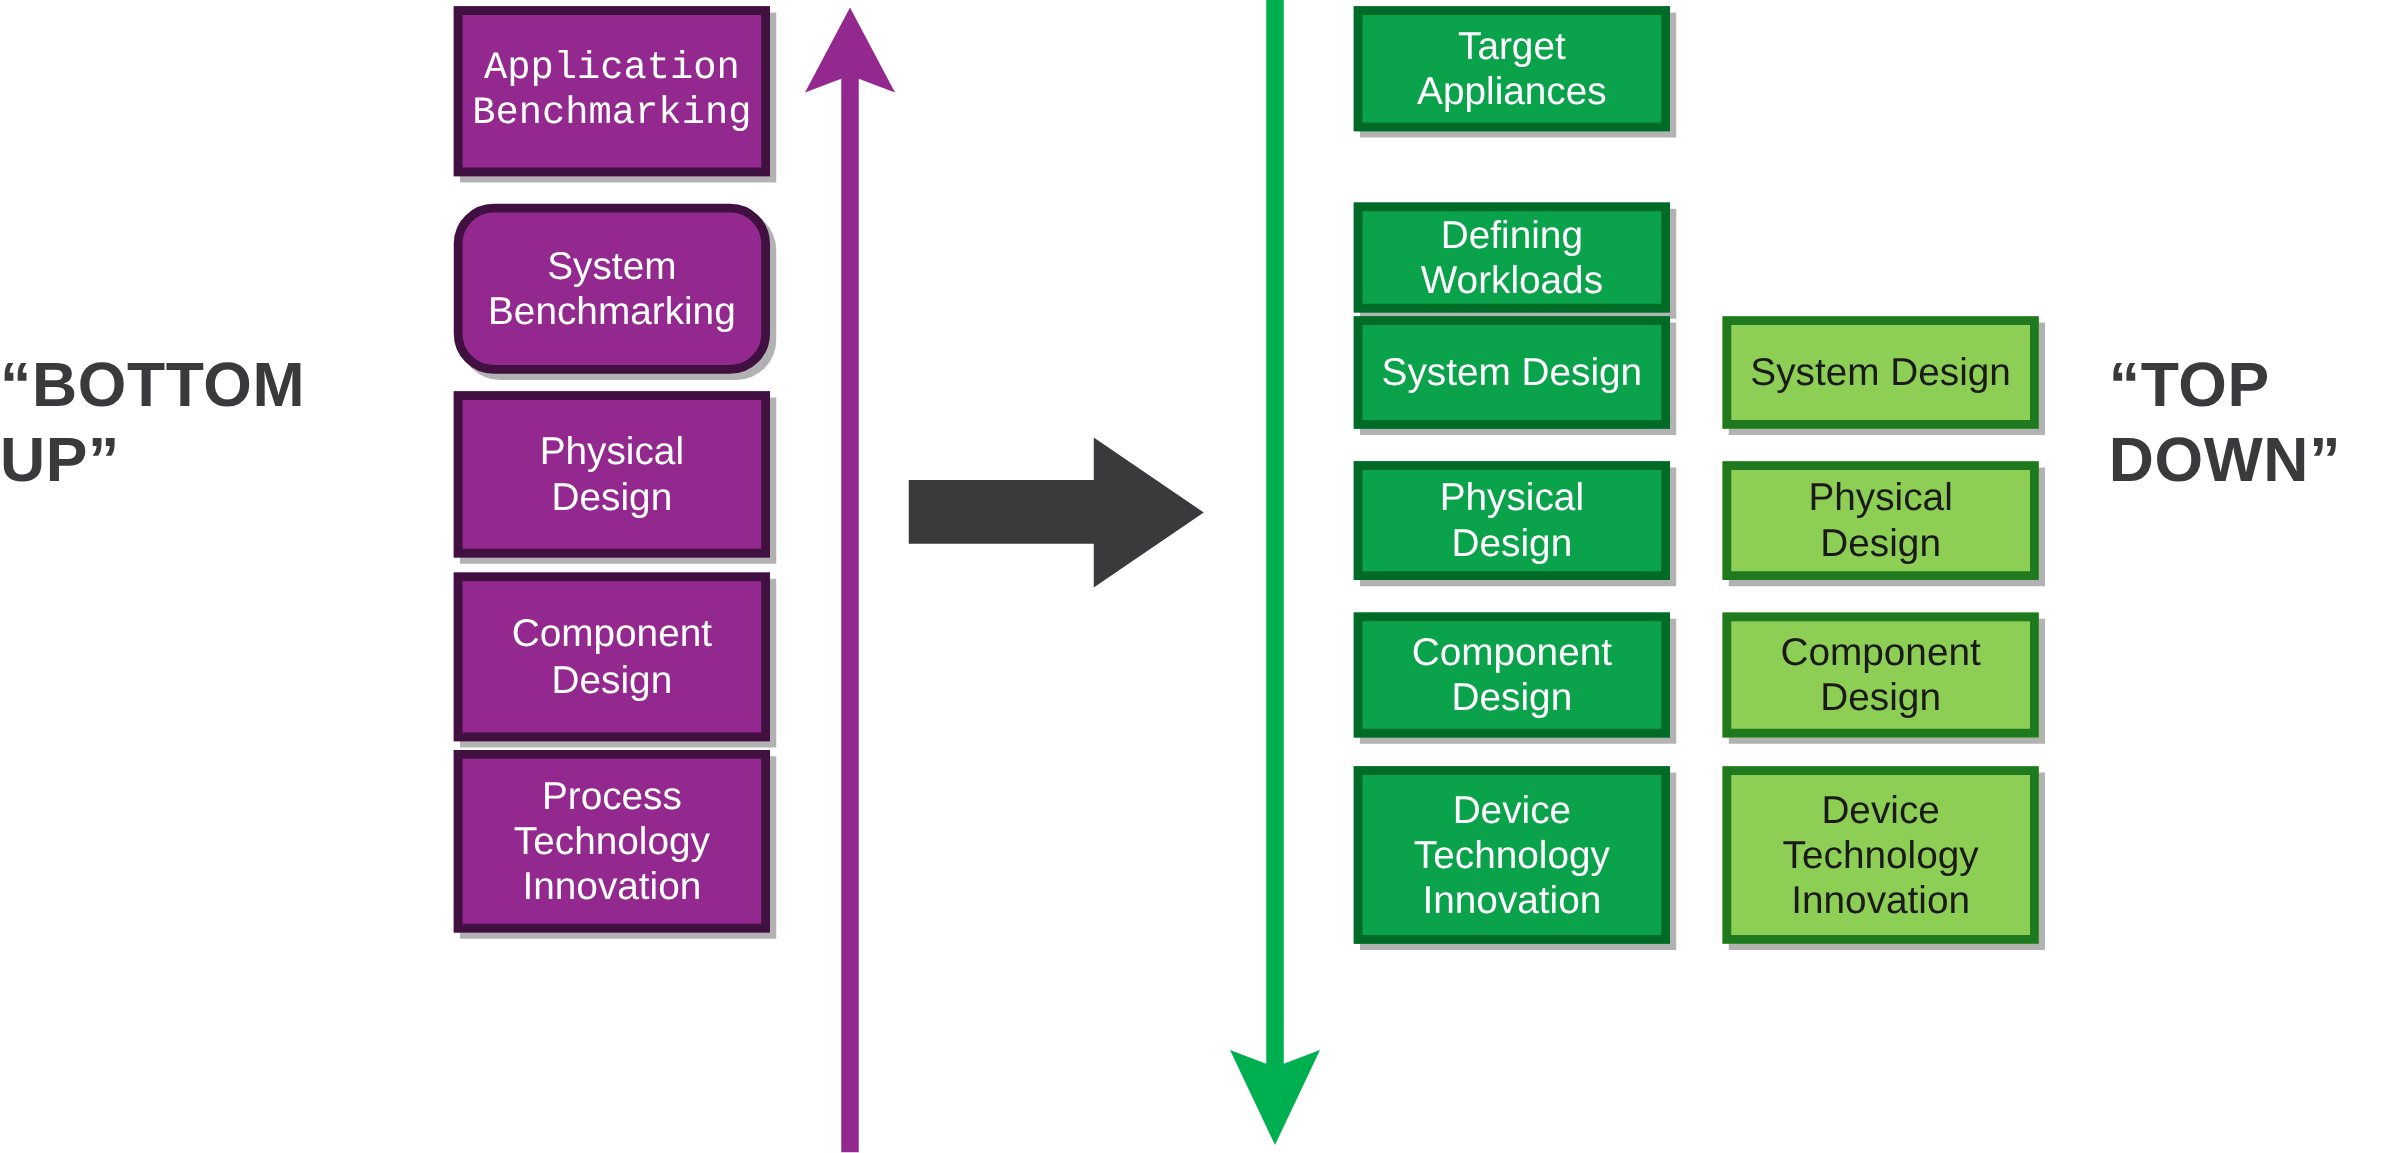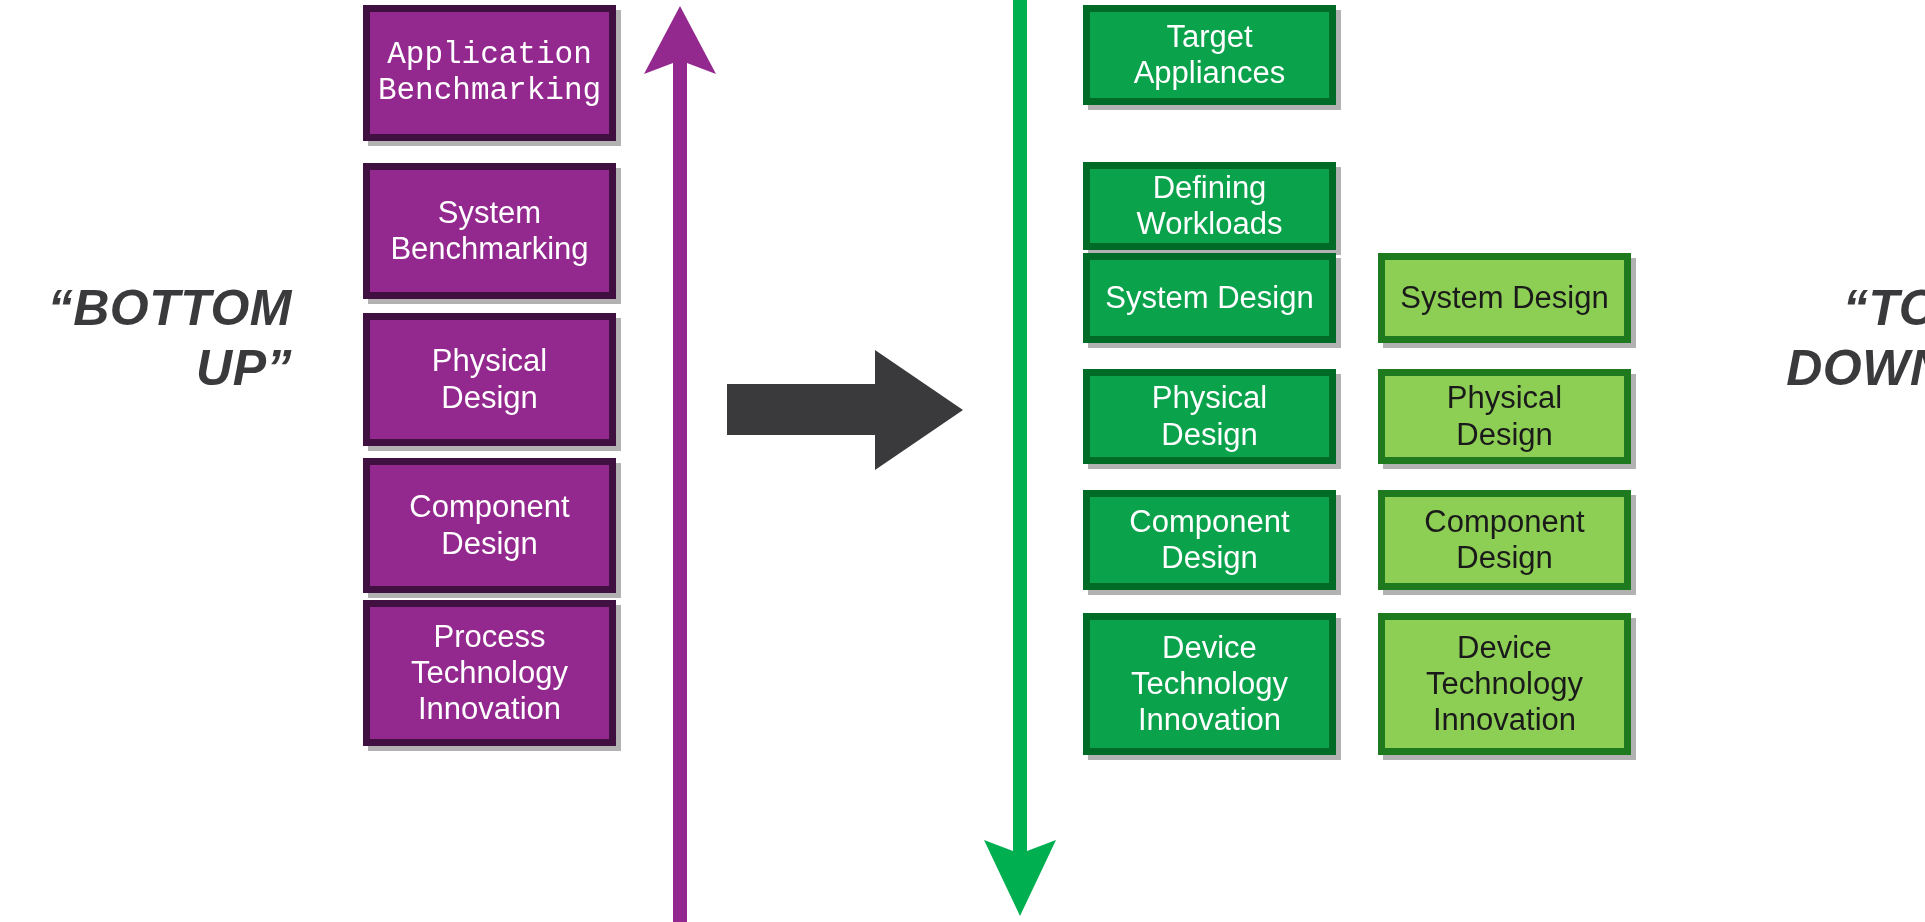--- a/index.html
+++ b/index.html
@@ -24,24 +24,23 @@
   }
 
   
   .side-label {
     position: absolute;
     font-family: "Liberation Sans", sans-serif;
     font-weight: bold;
     font-size: 50px;
     line-height: 1.20;
     color: #3A3A3C;
-    text-align: right;
+    text-align: left;
     letter-spacing: 0.5px;
     white-space: pre-line;
-    font-style: italic;
   }
   #label-bottom-up {
     left: 0px;
     top: 278px;
     width: 292px;
   }
   #label-top-down {
     left: 1687px;
     top: 278px;
     width: 285px;
@@ -92,21 +91,21 @@
 <body>
 
 <div id="stage">
 
   <div class="side-label" id="label-bottom-up">“BOTTOM
 UP”</div>
 
   <div class="node purple" style="left:363px; top:5px; width:253px; height:136px;font-family:Liberation Mono, monospace;">Application
 Benchmarking</div>
 
-  <div class="node purple" style="left:363px; top:163px; width:253px; height:136px;">System
+  <div class="node purple" style="left:363px; top:163px; width:253px; height:136px;border-radius:32px;">System
 Benchmarking</div>
 
   <div class="node purple" style="left:363px; top:313px; width:253px; height:133px;">Physical
 Design</div>
 
   <div class="node purple" style="left:363px; top:458px; width:253px; height:135px;">Component
 Design</div>
 
   <div class="node purple" style="left:363px; top:600px; width:253px; height:146px;">Process
 Technology

